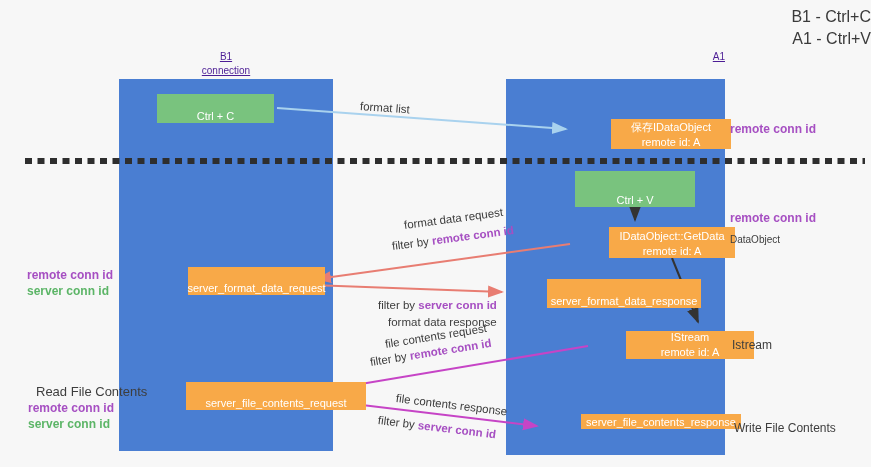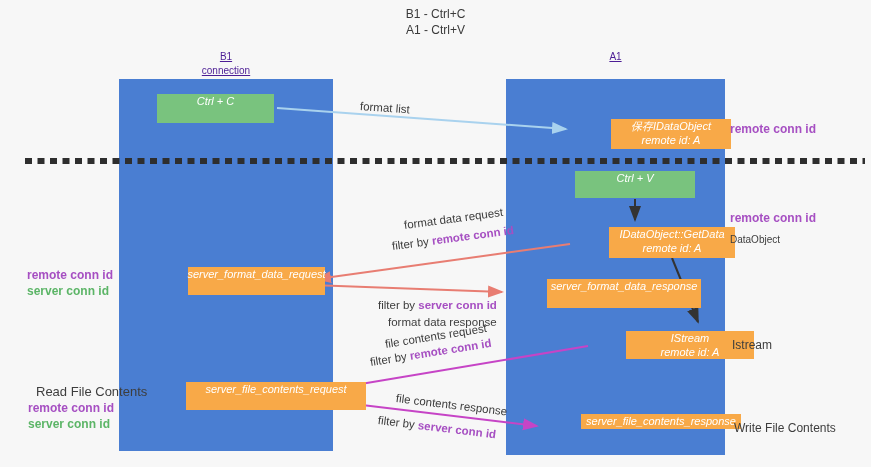--- a/index.html
+++ b/index.html
@@ -1,28 +1,28 @@
 <!DOCTYPE html>
 <html><head>
 <meta charset="utf-8">
 <style>
   html,body { margin:0; padding:0; }
   .canvas {
     position:relative; width:871px; height:467px;
     background:#f7f7f7; overflow:hidden;
     font-family:"Liberation Sans", sans-serif;
   }
-  .title { position:absolute; left:0; top:6px; width:871px; text-align:center;
-           font-size:12px; color:#3a3a3a; line-height:1.35; }
+  .title { position:absolute; left:0; top:6px; width:871px; text-align:right;
+           font-size:16px; color:#3a3a3a; line-height:1.35; }
   .col-header { position:absolute; text-align:center; font-size:10px;
                 color:#4c1d95; line-height:1.35;text-decoration:underline; }
   .column { position:absolute; background:#4a7ed2; }
   .box { position:absolute; display:flex; flex-direction:column;
-         align-items:center; justify-content:flex-start; text-align:center;
-         color:#ffffff; font-size:11px; line-height:1.3; white-space:nowrap;font-style:italic; }
+         align-items:center; justify-content:flex-end; text-align:center;
+         color:#ffffff; font-size:11px; line-height:1.3; white-space:nowrap; }
   .green-box  { background:#79c37e; }
   .orange-box { background:#f8a948;margin-left:36px; }
   .lbl { position:absolute; font-size:11.5px; color:#3d3d3d; white-space:nowrap; }
   .bold-purple { color:#a64fc2; font-weight:bold; }
   .bold-green  { color:#5cb567; font-weight:bold; }
   .svg-layer { position:absolute; left:0; top:0; pointer-events:none; }
 </style>
 </head>
 <body>
 
@@ -30,21 +30,21 @@
 
   <div class="title">
     <div>B1 - Ctrl+C</div>
     <div>A1 - Ctrl+V</div>
   </div>
 
   <div class="col-header" style="left:119px; top:50px; width:214px;">
     <div>B1</div>
     <div>connection</div>
   </div>
-  <div class="col-header" style="left:506px; top:50px; width:219px;">
+  <div class="col-header" style="left:506px; top:50px; width:219px;text-align:right;">
     <div>A1</div>
   </div>
 
   <div class="column" style="left:119px; top:79px; width:214px; height:372px;"></div>
   <div class="column" style="left:506px; top:79px; width:219px; height:376px;"></div>
 
   <svg class="svg-layer" width="871" height="467" viewBox="0 0 871 467">
     <defs>
       <marker id="ah-blue" markerWidth="9" markerHeight="8" refX="7" refY="3" orient="auto">
         <path d="M0,0 L8,3 L0,6 Z" fill="#a9d2ee"></path>
@@ -73,21 +73,21 @@
     <line x1="311" y1="285" x2="502" y2="292" stroke="#e87d72" stroke-width="2" marker-end="url(#ah-salmon)"></line>
 
     <line x1="588" y1="346" x2="319" y2="391" stroke="#c644c6" stroke-width="2" marker-end="url(#ah-magenta)"></line>
 
     <line x1="312" y1="399" x2="537" y2="426" stroke="#c644c6" stroke-width="2" marker-end="url(#ah-magenta)"></line>
   </svg>
 
   <div class="box green-box" style="left:157px; top:94px; width:117px; height:29px;">
     <div>Ctrl + C</div>
   </div>
-  <div class="box green-box" style="left:575px; top:171px; width:120px; height:27px;">
+  <div class="box green-box" style="left:575px; top:171px; width:120px; height:36px;">
     <div>Ctrl + V</div>
   </div>
 
   <div class="box orange-box" style="left:575px; top:119px; width:120px; height:30px;">
     <div>保存IDataObject</div>
     <div>remote id: A</div>
   </div>
   <div class="box orange-box" style="left:573px; top:227px; width:126px; height:31px;">
     <div>IDataObject::GetData</div>
     <div>remote id: A</div>

